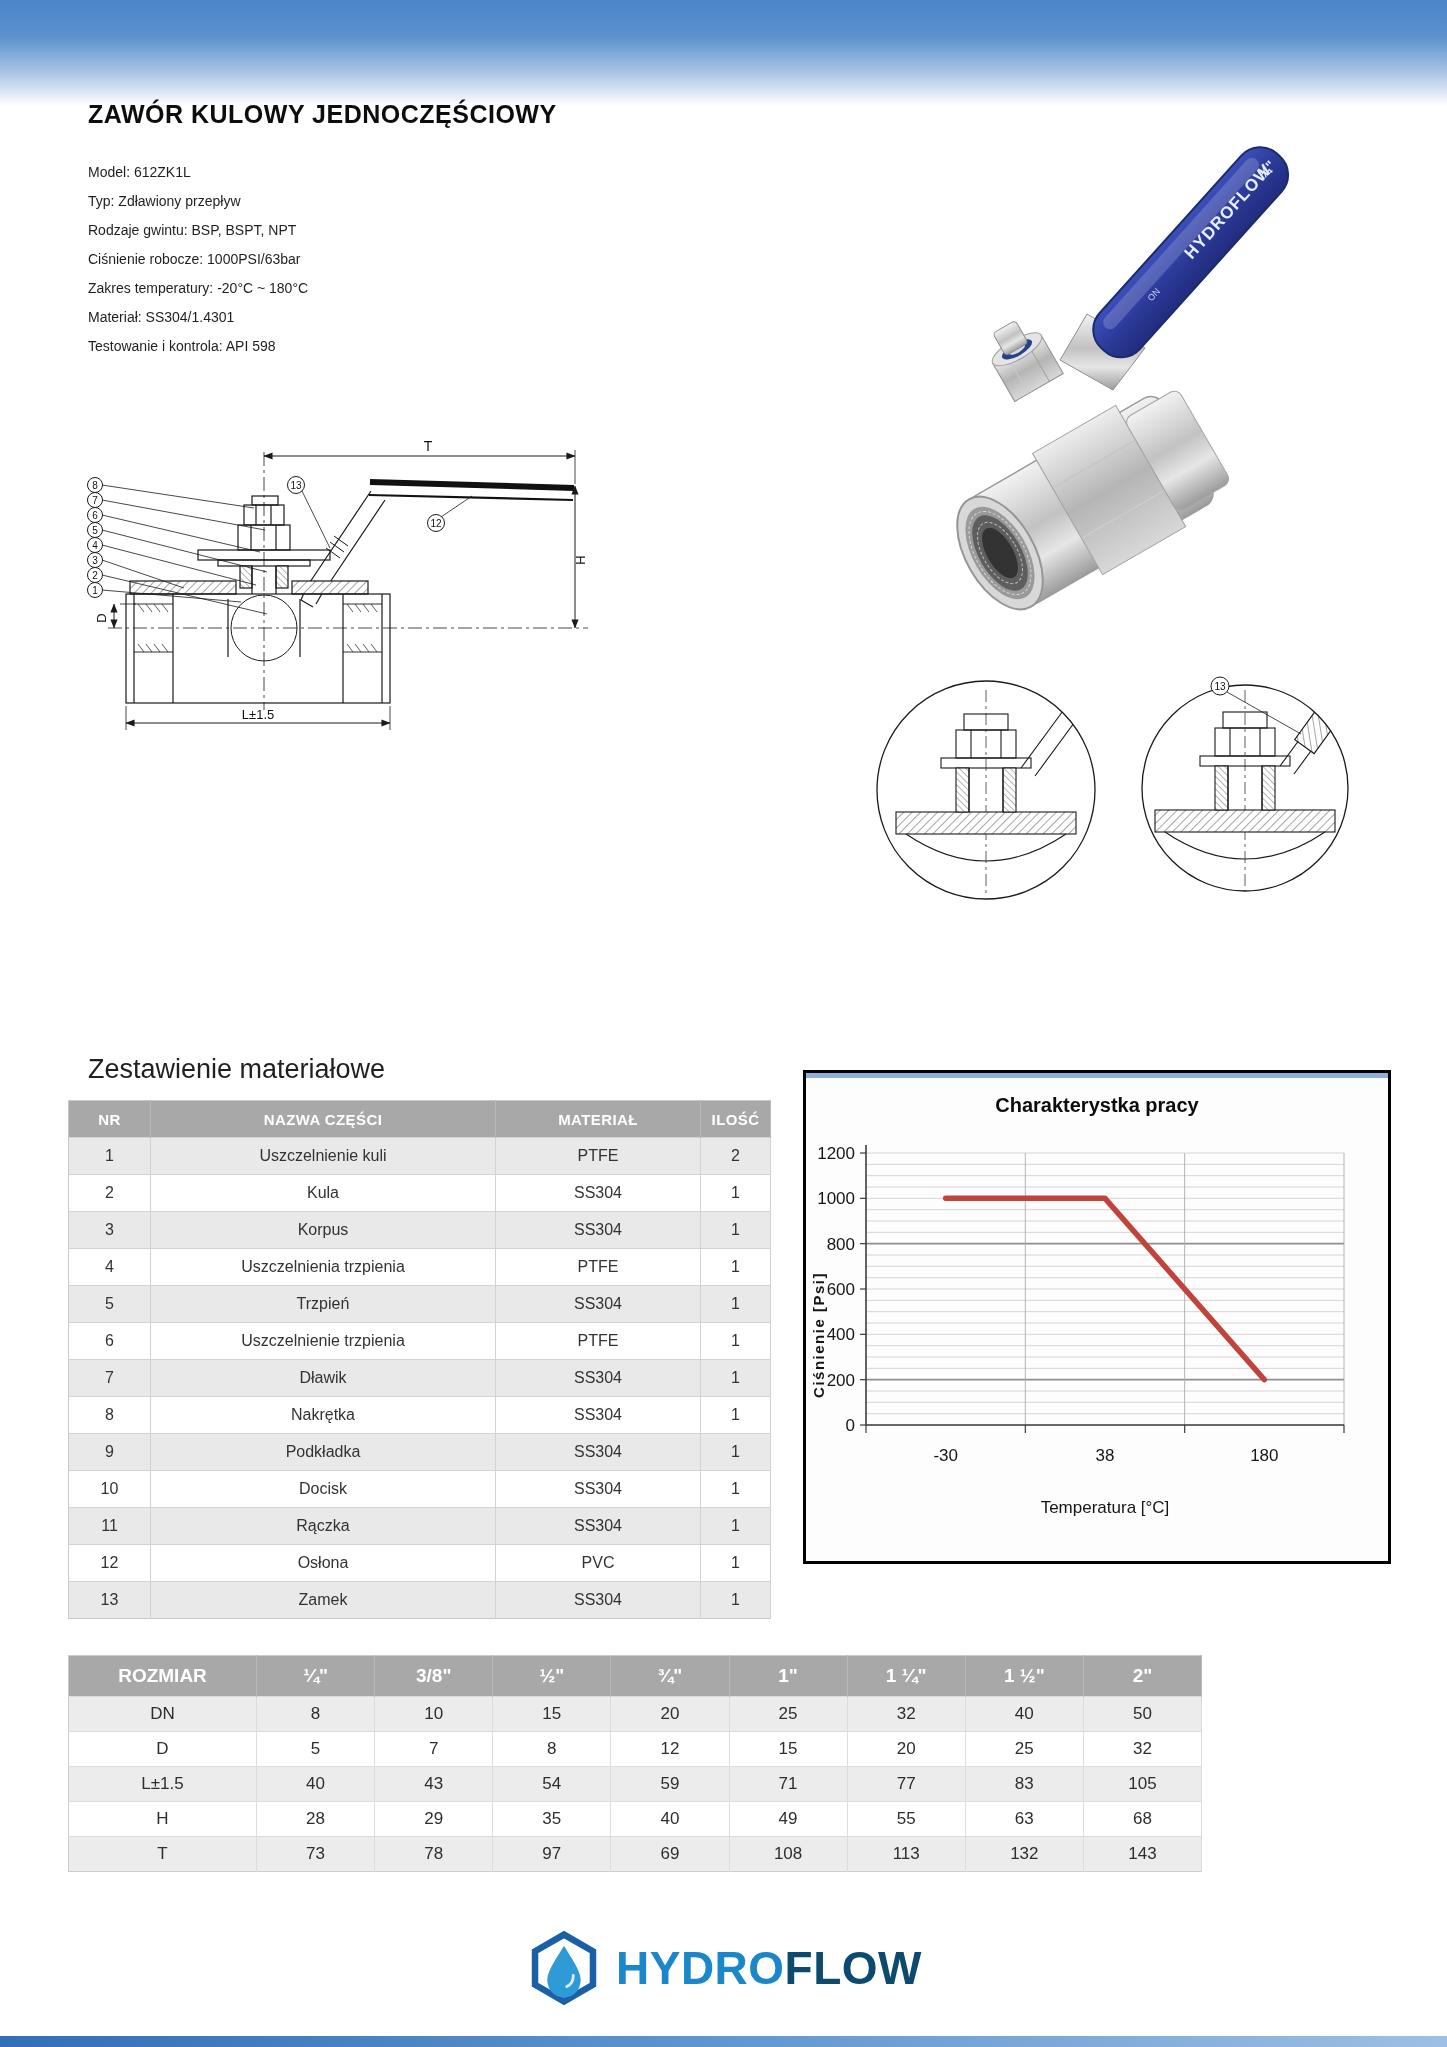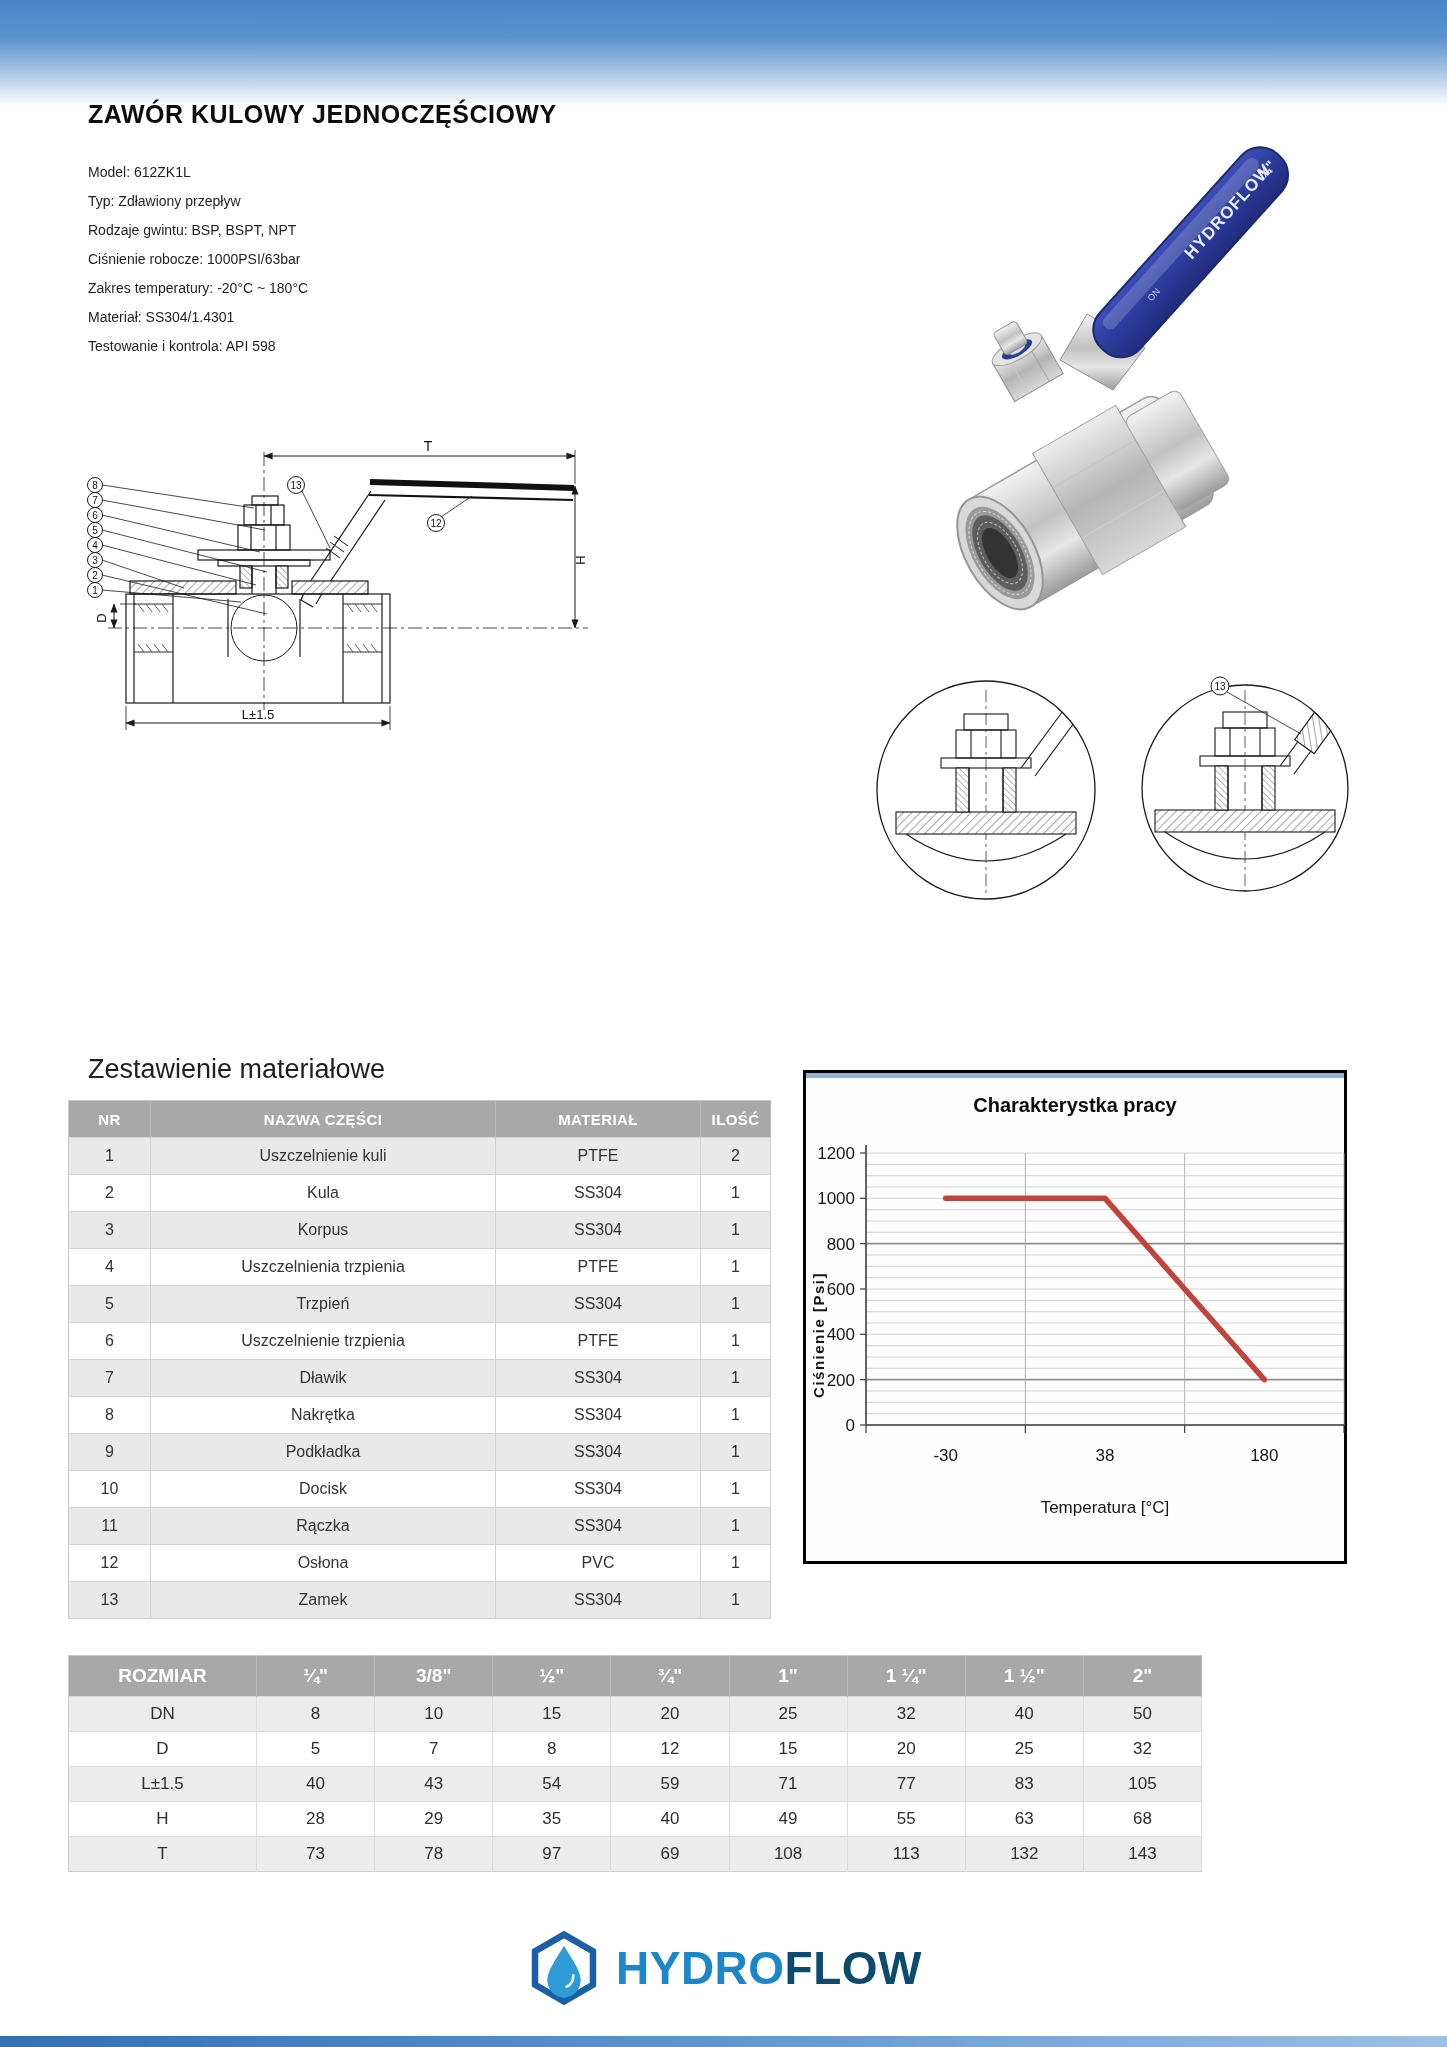--- a/index.html
+++ b/index.html
@@ -15,21 +15,21 @@
   .svg-abs{position:absolute;}
   .materials-h{position:absolute;left:88px;top:1054px;font-size:27px;color:#1f1f1f;}
   table{border-collapse:collapse;table-layout:fixed;}
   .materials-table{position:absolute;left:68px;top:1100px;width:702px;border:1px solid #c9c9c9;}
   .materials-table th{background:#a8a8a8;color:#fff;font-size:15px;font-weight:bold;
         height:34px;letter-spacing:0.4px;border-right:1px solid #b9b9b9;}
   .materials-table td{height:34px;text-align:center;font-size:16px;color:#333;
         border-right:1px solid #d2d2d2;border-top:1px solid #d2d2d2;}
   .materials-table tbody tr:nth-child(odd){background:#e9e9e9;}
   .materials-table tbody tr:nth-child(even){background:#ffffff;}
-  .chart-box{position:absolute;left:803px;top:1070px;width:544px;height:494px;background:#fdfdfd;
+  .chart-box{position:absolute;left:803px;top:1070px;width:588px;height:494px;background:#fdfdfd;
         border:3px solid #000;box-sizing:border-box;}
   .chart-blue-strip{height:5px;background:#8fb0d9;}
   .chart-title{text-align:center;font-size:20px;font-weight:bold;margin-top:16px;color:#0d0d0d;}
   .size-table{position:absolute;left:68px;top:1655px;width:1134px;border:1px solid #cccccc;}
   .size-table th{background:#a8a8a8;color:#fff;font-size:19px;font-weight:bold;height:38px;
         border-right:1px solid #b9b9b9;}
   .size-table td{height:32px;text-align:center;font-size:17px;color:#2e2e2e;
         border-right:1px solid #dcdcdc;border-top:1px solid #dcdcdc;}
   .size-table tbody tr:nth-child(odd){background:#ececec;}
   .size-table tbody tr:nth-child(even){background:#ffffff;}

